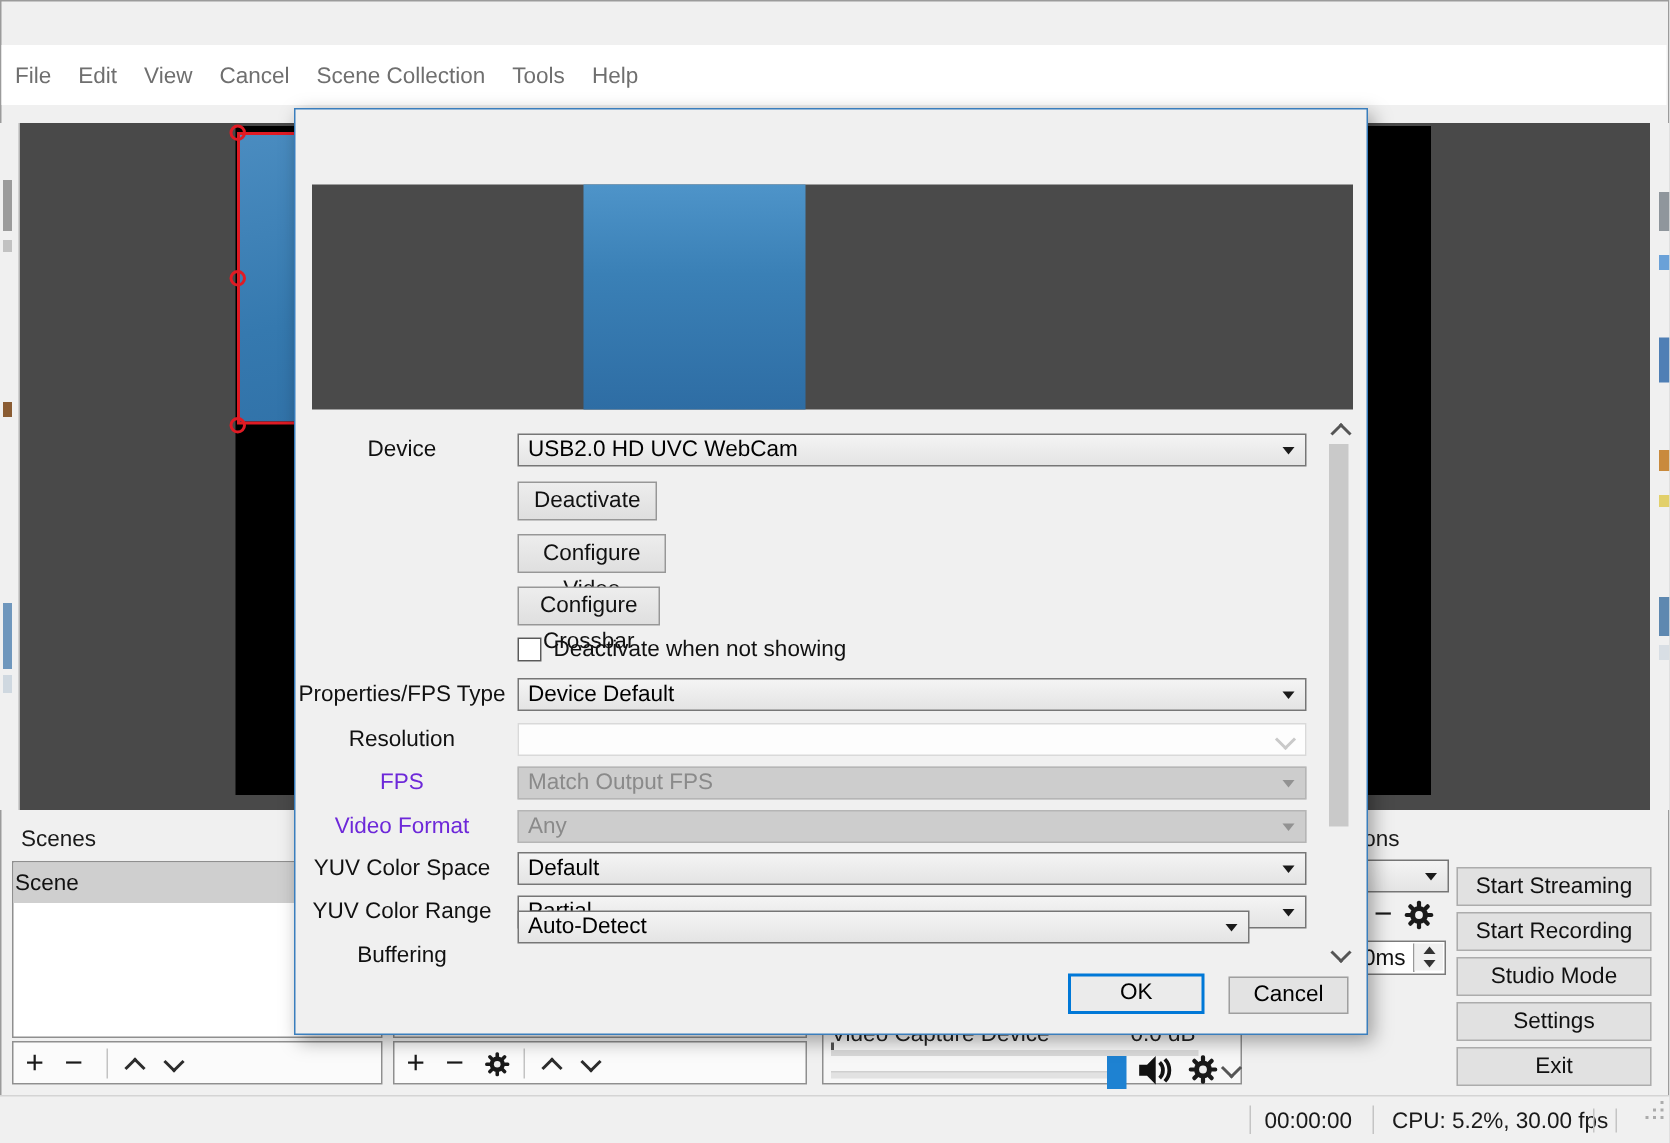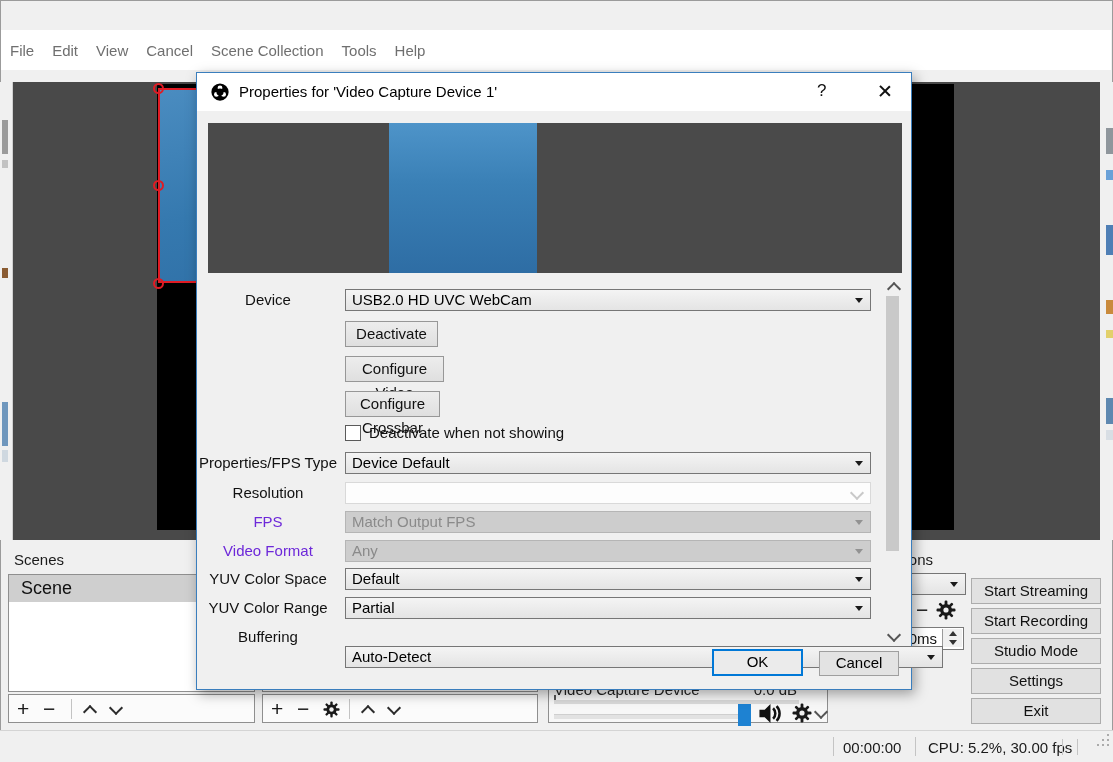--- a/index.html
+++ b/index.html
@@ -26,21 +26,21 @@
   .canvas{position:absolute;left:12px;top:82px;width:1088px;height:458px;background:#494949;}
   .blackrect{position:absolute;left:145px;top:2px;width:797px;height:446px;background:#000;}
   .bluesrc{position:absolute;left:146px;top:6px;width:498px;height:195px;
     background:linear-gradient(168deg,#4a8cc0 0%,#3579af 45%,#2c6aa1 100%);
     border:2px solid #e01b24;box-sizing:border-box;}
   .handle{position:absolute;width:11px;height:11px;border:2px solid #e01b24;border-radius:50%;box-sizing:border-box;}
   .strip{position:absolute;top:82px;height:458px;background:#f0f0f0;}
 
   
   .panelbox{position:absolute;background:#fff;border:1px solid #8f8f8f;box-sizing:border-box;}
-  .listitem{height:27px;background:#cfcfcf;font-size:18px;color:#111;line-height:27px;padding-left:12px;}
+  .listitem{height:27px;background:#cfcfcf;font-size:15px;color:#111;line-height:27px;padding-left:1px;}
   .ptool{position:absolute;background:#fbfbfb;border:1px solid #8f8f8f;box-sizing:border-box;}
   .tglyph{position:absolute;top:1px;font-size:21px;color:#1a1a1a;line-height:25px;}
   .tsep{position:absolute;top:4px;width:1px;height:20px;background:#c3c3c3;}
   .chv{position:absolute;width:8px;height:8px;border-right:2px solid #2c2c2c;border-bottom:2px solid #2c2c2c;}
   .chv.up{transform:rotate(225deg);}
   .chv.down{transform:rotate(45deg);}
   .chv.lt{border-color:#c9c9c9;}
   .chv.md{border-color:#555;}
 
   
@@ -239,28 +239,20 @@
     <div class="ssep" style="left:833px;top:6px;height:19px"></div>
     <span class="txt abs" style="left:843px;top:8px">00:00:00</span>
     <div class="ssep" style="left:915px;top:6px;height:19px"></div>
     <span class="txt abs" style="left:928px;top:8px">CPU: 5.2%, 30.00 fps</span>
     <div class="ssep" style="left:1062px;top:8px;height:16px"></div>
     <div class="ssep" style="left:1077px;top:8px;height:16px"></div>
     <div class="grip"></div>
   </div>
 
   <div class="dialog">
-    <div class="dtitle">
-      <svg class="abs" style="left:14px;top:10px" width="18" height="18">
-          <use href="#obslogo"></use>
-        </svg>
-      <span class="dtitletxt">Properties for 'Video Capture Device 1'</span>
-      <span class="abs" style="left:620px;top:8px;font-size:17px;color:#111">?</span>
-      <div class="xicon dark" style="left:681px;top:11px"></div>
-    </div>
 
     <div class="preview">
       <div class="pblue"></div>
     </div>
 
     <span class="flabel" style="top:216px">Device</span>
     <div class="combo" style="left:148px;top:216px;width:526px">
       <span class="cval">USB2.0 HD UVC WebCam</span>
         <span class="tri"></span>
     </div>
@@ -302,21 +294,21 @@
         <span class="tri"></span>
     </div>
 
     <span class="flabel" style="top:524px">YUV Color Range</span>
     <div class="combo" style="left:148px;top:524px;width:526px">
       <span class="cval">Partial</span>
         <span class="tri"></span>
     </div>
 
     <span class="flabel" style="top:553px">Buffering</span>
-    <div class="combo" style="left:148px;top:573px;width:598px">
+    <div class="combo" style="left:148px;top:534px;width:488px">
       <span class="cval">Auto-Detect</span>
         <span class="tri"></span>
     </div>
 
     <div class="dscroll">
       <div class="chv up md" style="left:4px;top:6px"></div>
       <div class="sbthumb"></div>
       <div class="chv down md" style="left:4px;top:352px"></div>
     </div>
 

